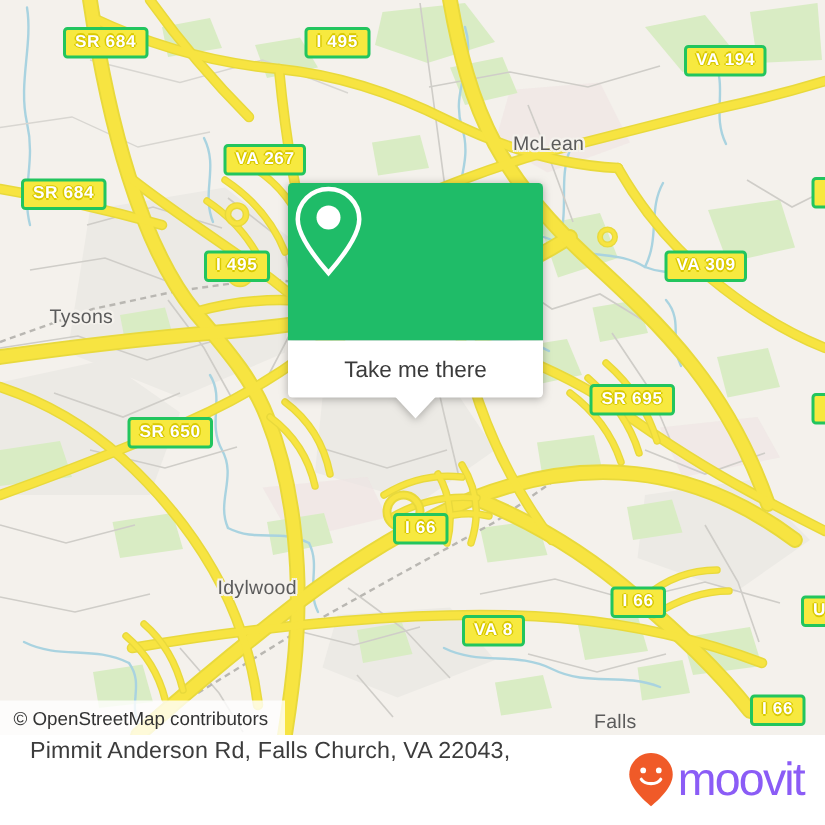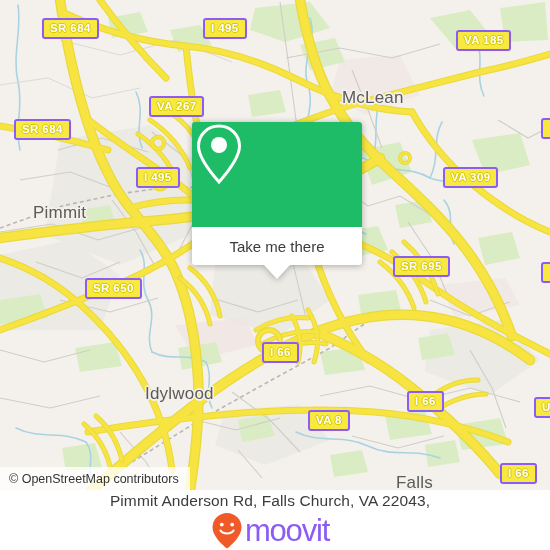--- a/index.html
+++ b/index.html
@@ -12,32 +12,32 @@
 
   
   #map {
     position:absolute; left:0; top:0; width:550px; height:490px;
     background:#f4f1ec; overflow:hidden;
   }
   #map svg { position:absolute; left:0; top:0; }
 
   
   .place {
-    position:absolute; color:#5b5b5b; font-size:17px; font-weight:400;
+    position:absolute; color:#5b5b5b; font-size:13px; font-weight:400;
     letter-spacing:.2px; white-space:nowrap;
     text-shadow:
       -1.6px 0 #f4f1ec, 1.6px 0 #f4f1ec, 0 -1.6px #f4f1ec, 0 1.6px #f4f1ec,
       -1.2px -1.2px #f4f1ec, 1.2px -1.2px #f4f1ec, -1.2px 1.2px #f4f1ec, 1.2px 1.2px #f4f1ec;
   }
 
   
   .shield {
     position:absolute;
     background:#f7e93f;
-    border:2px solid #8b5cf6;
+    border:2px solid #22c55e;
     border-radius:3px;
     color:#ffffff;
     font-size:11.5px;
     font-weight:bold;
     letter-spacing:.4px;
     padding:2px 6px 3px 6px;
     line-height:12px;
     white-space:nowrap;
     text-shadow:-1px 0 #d9c900, 1px 0 #d9c900, 0 -1px #d9c900, 0 1px #d9c900;
   }
@@ -72,23 +72,22 @@
     display:flex; align-items:center;
     padding:0 11px 0 9px;
     font-size:12.5px; color:#333;
     white-space:nowrap;
   }
 
   
   #footer {
     position:absolute; left:0; top:490px; width:550px; height:60px;
     background:#ffffff;
-    display:flex; align-items:center; justify-content:space-between;
-    padding:0 14px 0 4px;
-    flex-direction:column;
+    display:flex; justify-content:space-between;
+    padding:0 14px 0 20px;
   }
   #footer-text {
     font-size:15.5px; color:#3c3c3c; line-height:21px; letter-spacing:.1px;
   }
   #logo { display:flex; align-items:center; gap:2px; }
   #logo-word { font-size:31px; color:#8b5cf6; letter-spacing:-1.2px; font-weight:400; }
 </style>
 </head>
 <body>
 
@@ -342,27 +341,27 @@
           <circle cx="160" cy="182" r="7" fill="none" stroke="#f7e441" stroke-width="2.8"></circle>
           <circle cx="158" cy="143" r="6" fill="none" stroke="#e8d93c" stroke-width="4.5"></circle>
           <circle cx="158" cy="143" r="6" fill="none" stroke="#f7e441" stroke-width="2.6"></circle>
           <circle cx="405" cy="158" r="5" fill="none" stroke="#e8d93c" stroke-width="4"></circle>
           <circle cx="405" cy="158" r="5" fill="none" stroke="#f7e441" stroke-width="2.2"></circle>
         </g>
       </g>
     </svg>
 
     <div class="place" style="left:342px; top:88px;">McLean</div>
-    <div class="place" style="left:33px;  top:203px;">Pimmit</div>
+    <div class="place" style="left:33px;  top:203px;">Tysons</div>
     <div class="place" style="left:145px; top:384px;text-align:center;">Idylwood</div>
     <div class="place" style="left:396px; top:473px;text-align:right;">Falls</div>
 
     <div class="shield" style="left:42px;  top:18px;">SR 684</div>
     <div class="shield" style="left:203px; top:18px;">I 495</div>
-    <div class="shield" style="left:456px; top:30px;">VA 185</div>
+    <div class="shield" style="left:456px; top:30px;">VA 194</div>
     <div class="shield" style="left:127px; top:96px;margin-left:22px;">VA 267</div>
     <div class="shield" style="left:14px;  top:119px;">SR 684</div>
     <div class="shield" style="left:136px; top:167px;">I 495</div>
     <div class="shield" style="left:443px; top:167px;">VA 309</div>
     <div class="shield" style="left:393px; top:256px;text-align:right;">SR 695</div>
     <div class="shield" style="left:85px;  top:278px;text-align:right;">SR 650</div>
     <div class="shield" style="left:262px; top:342px;">I 66</div>
     <div class="shield" style="left:308px; top:410px;">VA 8</div>
     <div class="shield" style="left:407px; top:391px;">I 66</div>
     <div class="shield" style="left:534px; top:397px;">US</div>

